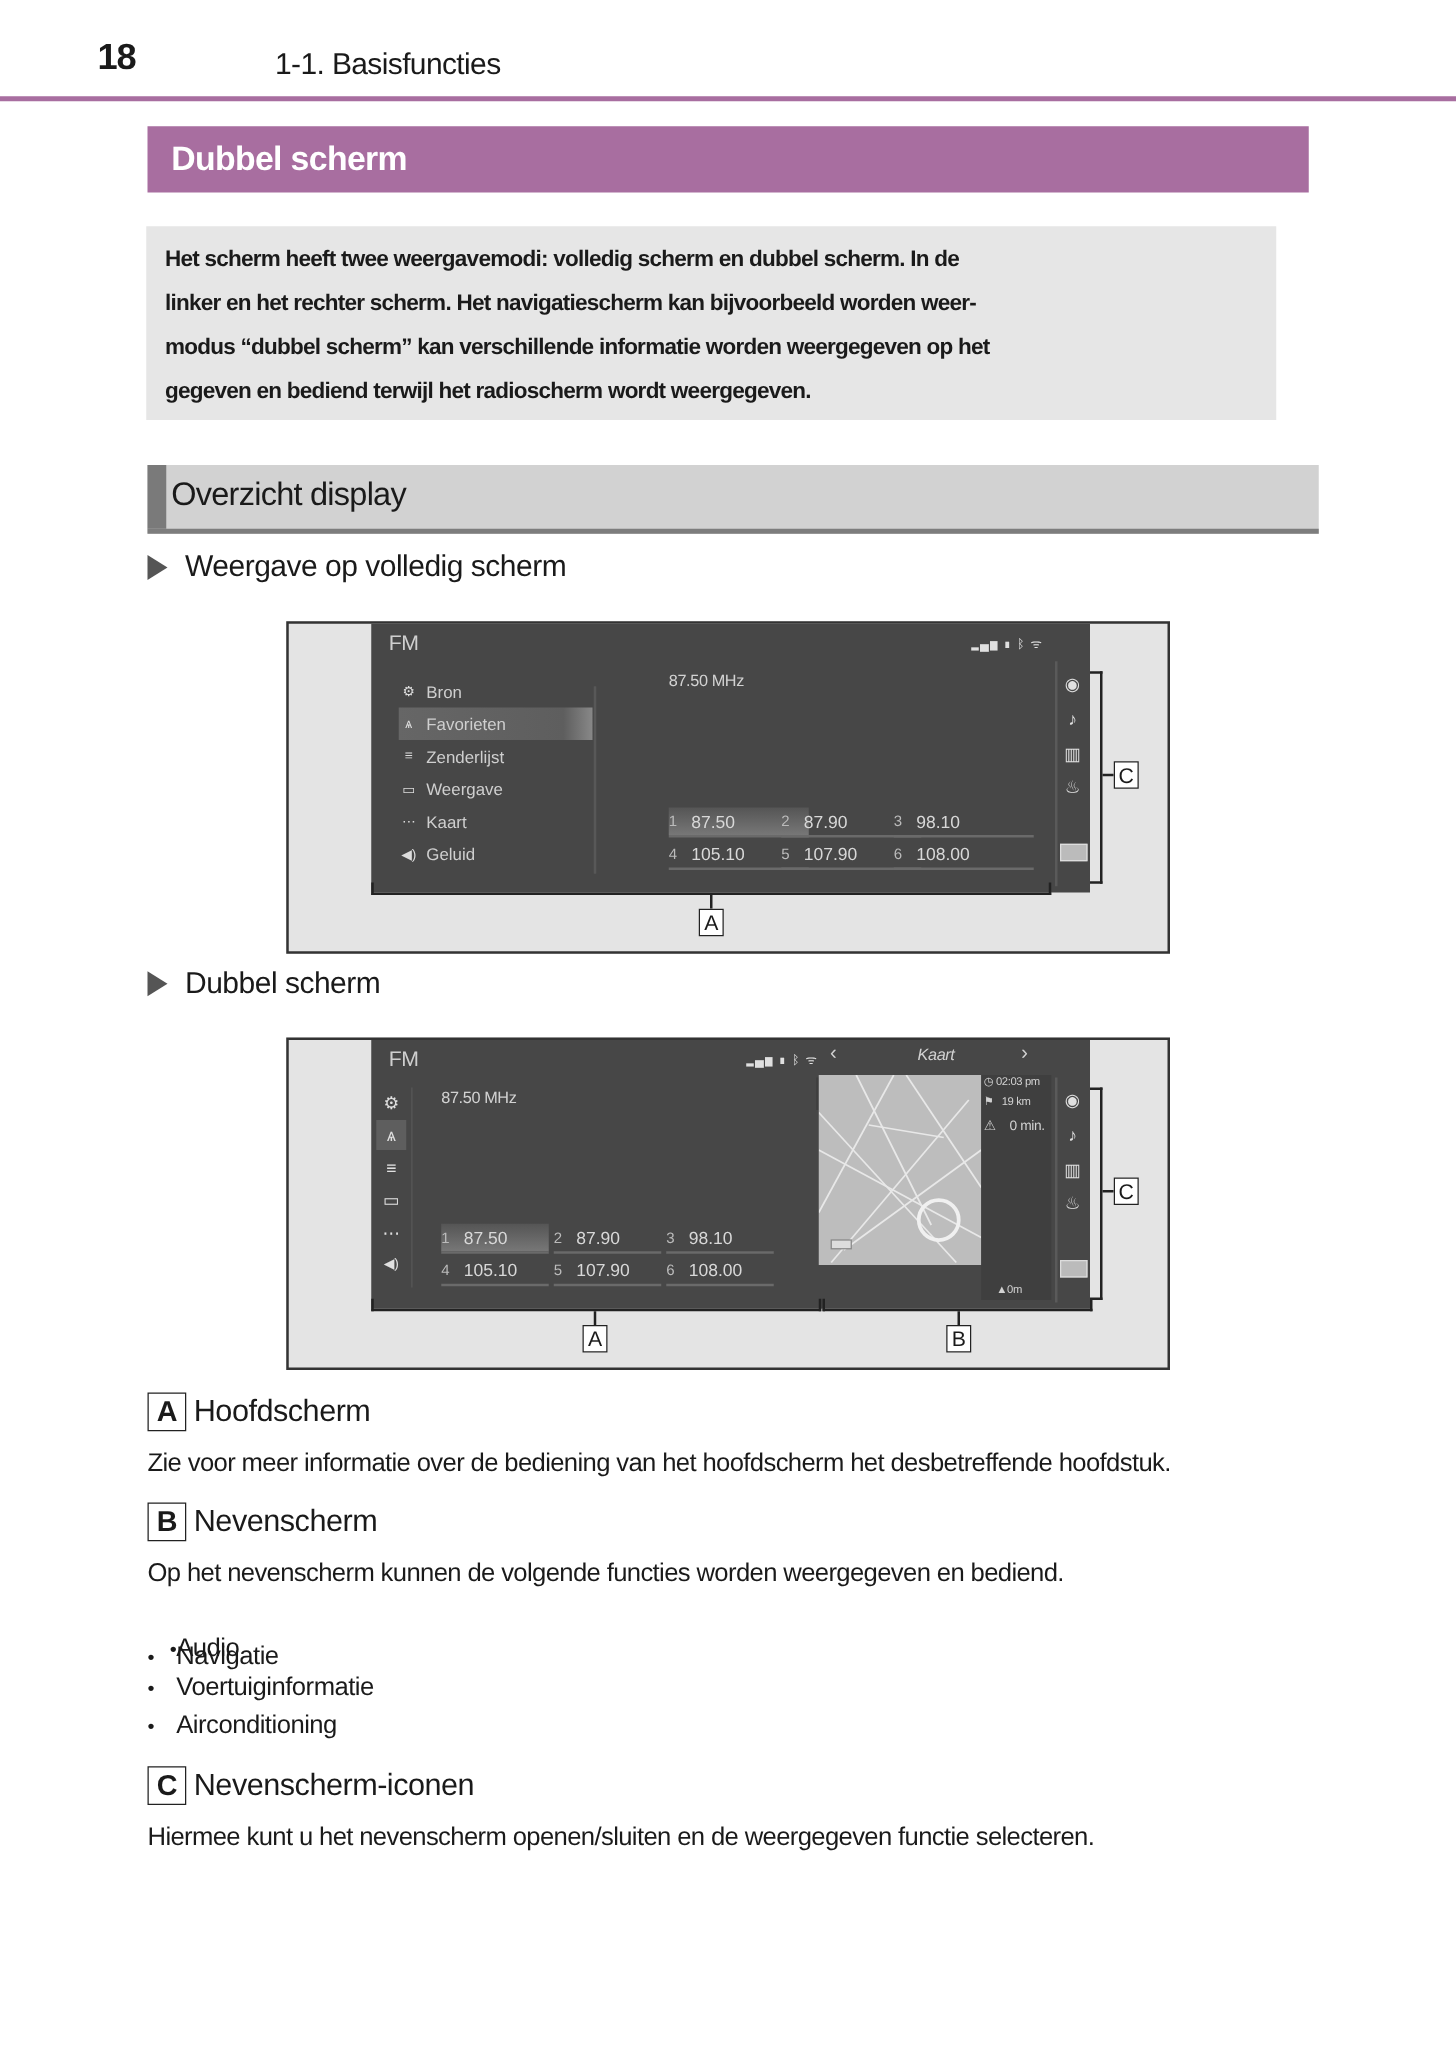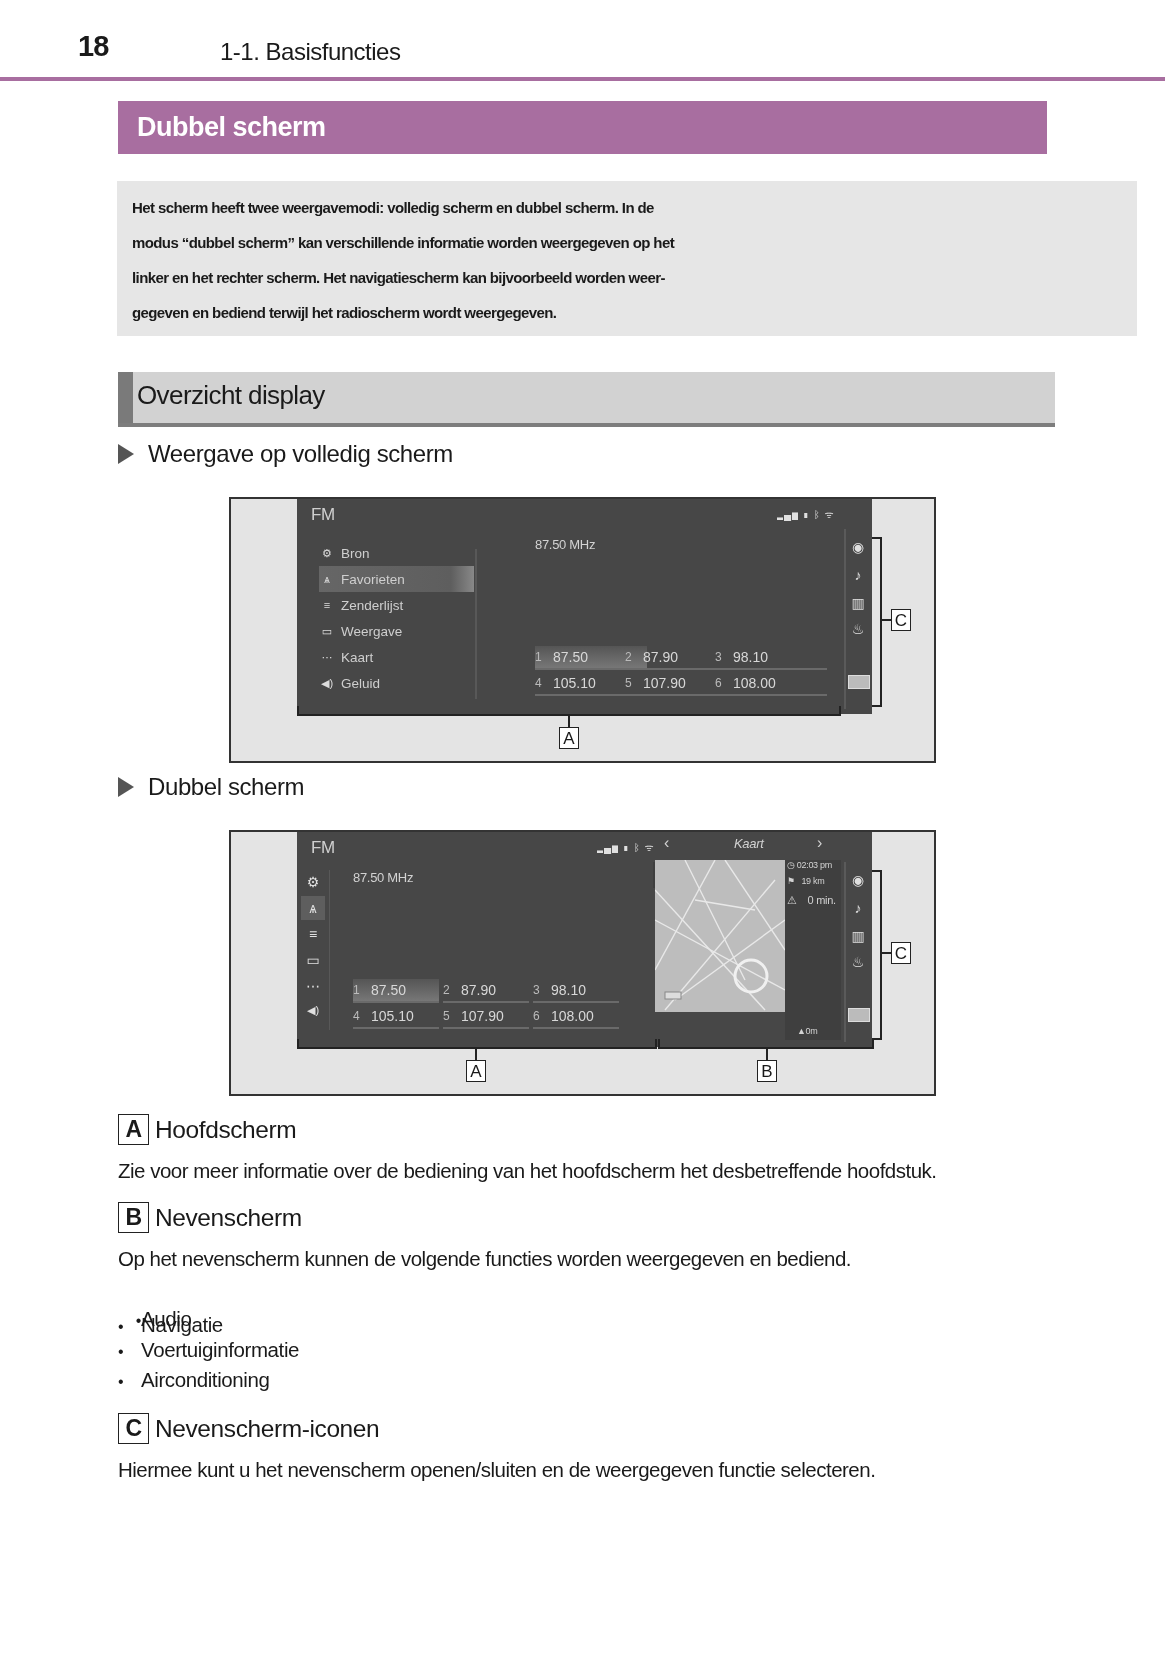--- a/index.html
+++ b/index.html
@@ -3,21 +3,21 @@
 <meta charset="utf-8">
 <style>
   html, body { margin:0; padding:0; background:#ffffff; }
   body { width:1165px; height:1653px; position:relative; overflow:hidden; font-family:"Liberation Sans", sans-serif; color:#1a1a1a; }
   .abs { position:absolute; }
   .page-num { left:78px; top:30px; font-size:29px; font-weight:bold; letter-spacing:-1px; }
   .chapter { left:204px; top:38px; font-size:24px; letter-spacing:-0.5px;margin-left:16px; }
   .top-rule { left:0; top:77px; width:1165px; height:4px; background:#a86ea0; }
   .section-bar { left:118px; top:101px; width:929px; height:53px; background:#a86ea0; }
   .section-bar span { position:absolute; left:19px; top:11px; color:#fff; font-size:27px; font-weight:bold; letter-spacing:-0.5px; }
-  .intro { left:117px; top:181px; width:1020px; height:155px; background:#e6e6e6; box-sizing:border-box; padding:9px 14px 0 15px; font-size:15px; font-weight:bold; line-height:35px; letter-spacing:-0.6px; }
+  .intro { left:117px; top:181px; width:904px; height:155px; background:#e6e6e6; box-sizing:border-box; padding:9px 14px 0 15px; font-size:18px; font-weight:bold; line-height:35px; letter-spacing:-0.6px; }
   .sub-bar { left:118px; top:372px; width:937px; height:51px; background:#d2d2d2; border-bottom:4px solid #7d7d7d; }
   .sub-bar .accent { position:absolute; left:0; top:0; width:15px; height:51px; background:#7a7a7a; }
   .sub-bar span { position:absolute; left:19px; top:8px; font-size:26px; letter-spacing:-0.6px; }
   .bullet-head { left:118px; font-size:24px; letter-spacing:-0.4px; display:flex; align-items:center; }
   .tri { width:0; height:0; border-top:10px solid transparent; border-bottom:10px solid transparent; border-left:16px solid #555; margin-right:14px; }
   .fig { left:229px; width:707px; height:266px; background:#e4e4e4; border:2px solid #333; box-sizing:border-box; }
   .screen { position:absolute; left:66px; top:0; width:575px; height:215px; background:#474747; overflow:hidden; }
   .scr-txt { position:absolute; color:#d2d2d2; font-size:13px; white-space:nowrap; letter-spacing:-0.3px; }
   .fm { font-size:17px; color:#cfcfcf; }
   .menu-item { position:absolute; left:22px; width:155px; height:26px; display:flex; align-items:center; color:#cfcfcf; font-size:13.5px; }
@@ -46,22 +46,22 @@
 <div class="abs page-num">18</div>
 <div class="abs chapter">1-1. Basisfuncties</div>
 <div class="abs top-rule"></div>
 
 <div class="abs section-bar">
   <span>Dubbel scherm</span>
 </div>
 
 <div class="abs intro">
   <div>Het scherm heeft twee weergavemodi: volledig scherm en dubbel scherm. In de</div>
+  <div>linker en het rechter scherm. Het navigatiescherm kan bijvoorbeeld worden weer-</div>
   <div>modus “dubbel scherm” kan verschillende informatie worden weergegeven op het</div>
-  <div>linker en het rechter scherm. Het navigatiescherm kan bijvoorbeeld worden weer-</div>
   <div>gegeven en bediend terwijl het radioscherm wordt weergegeven.</div>
 </div>
 
 <div class="abs sub-bar">
   <div class="accent"></div>
   <span>Overzicht display</span>
 </div>
 
 <div class="abs bullet-head" style="top:440px;">
   <div class="tri"></div>

